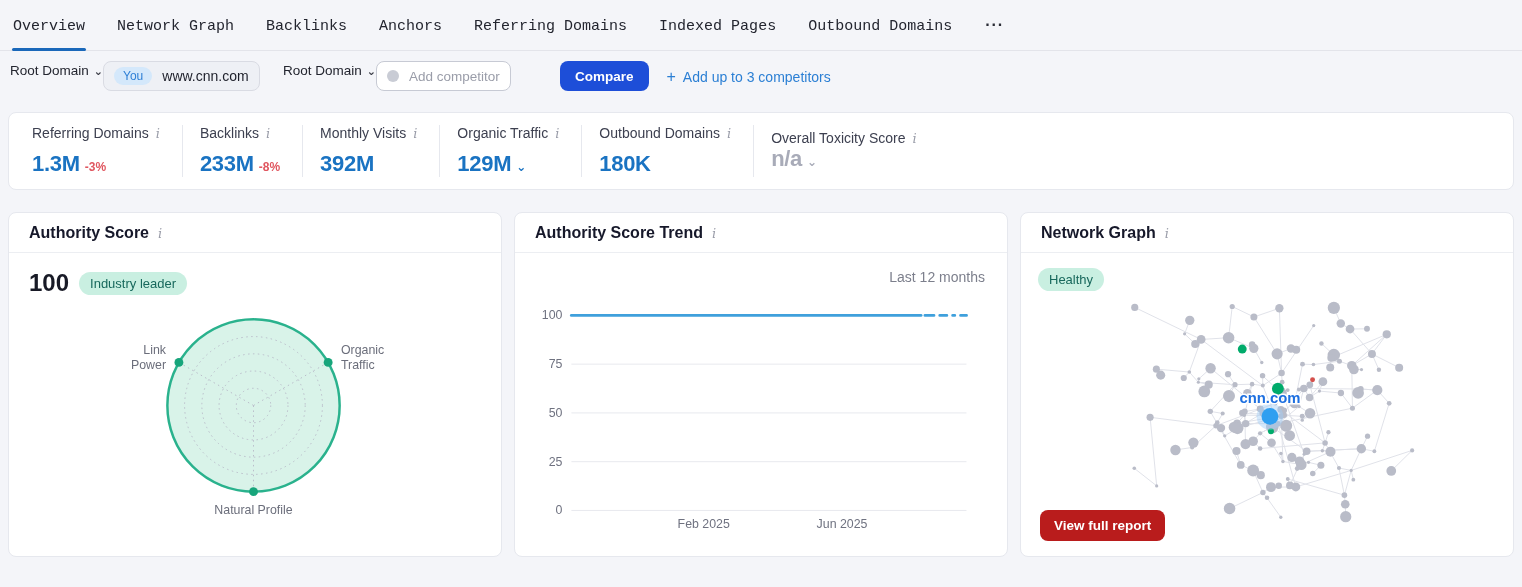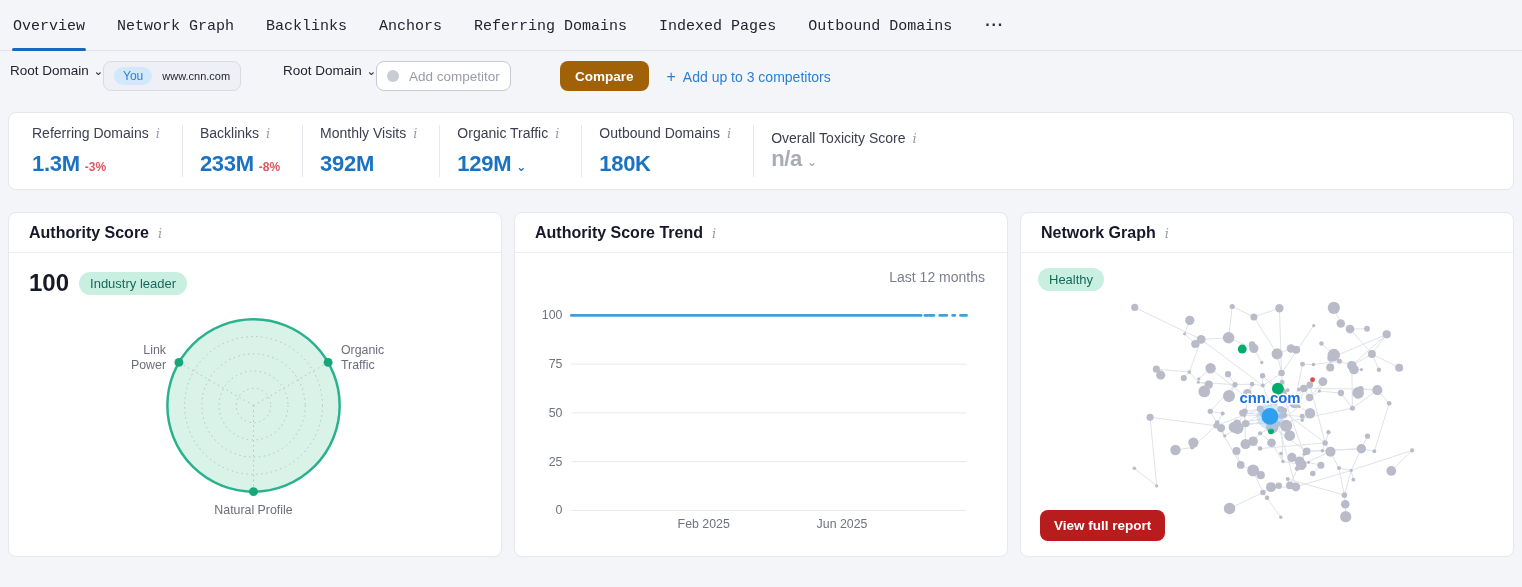--- a/index.html
+++ b/index.html
@@ -45,27 +45,27 @@
   .selector .caret { font-size: 11px; font-weight: 700; color: #3a3c46; line-height: 8px; }
   .domain-input {
     height: 30px; border-radius: 8px; display: flex; align-items: center;
     padding: 0 10px; gap: 10px; cursor: text;
   }
   .you-input { background: #eef0f5; border: 1px solid #d9dbe3; }
   .you-badge {
     background: #d4e8fb; color: #2f80d6; font-size: 12px;
     padding: 2px 9px; border-radius: 10px;
   }
-  .domain-text { font-size: 11px; color: #1d1f2a; }
+  .domain-text { font-size: 14px; color: #1d1f2a; }
   .competitor-input { background: #ffffff; border: 1px solid #c7cad4; }
   .dot-icon { width: 12px; height: 12px; border-radius: 50%; background: #c9ccd5; flex: 0 0 auto; }
   .placeholder { font-size: 13.5px; color: #9a9da9; }
   .compare-btn {
     height: 30px; padding: 0 15px; border: none; border-radius: 8px;
-    background: #a16207; color: #ffffff; font-family: inherit;
+    background: #1d4ed8; color: #ffffff; font-family: inherit;
     font-size: 13.5px; font-weight: 700; cursor: pointer; margin-right: 18px;
   }
   .add-link {
     display: inline-flex; align-items: center; gap: 7px;
     color: #2b7fd4; font-size: 14px; text-decoration: none; cursor: pointer;
     padding-bottom: 6px;
   }
   .add-link .plus { font-size: 16px; line-height: 14px; }
 
   

